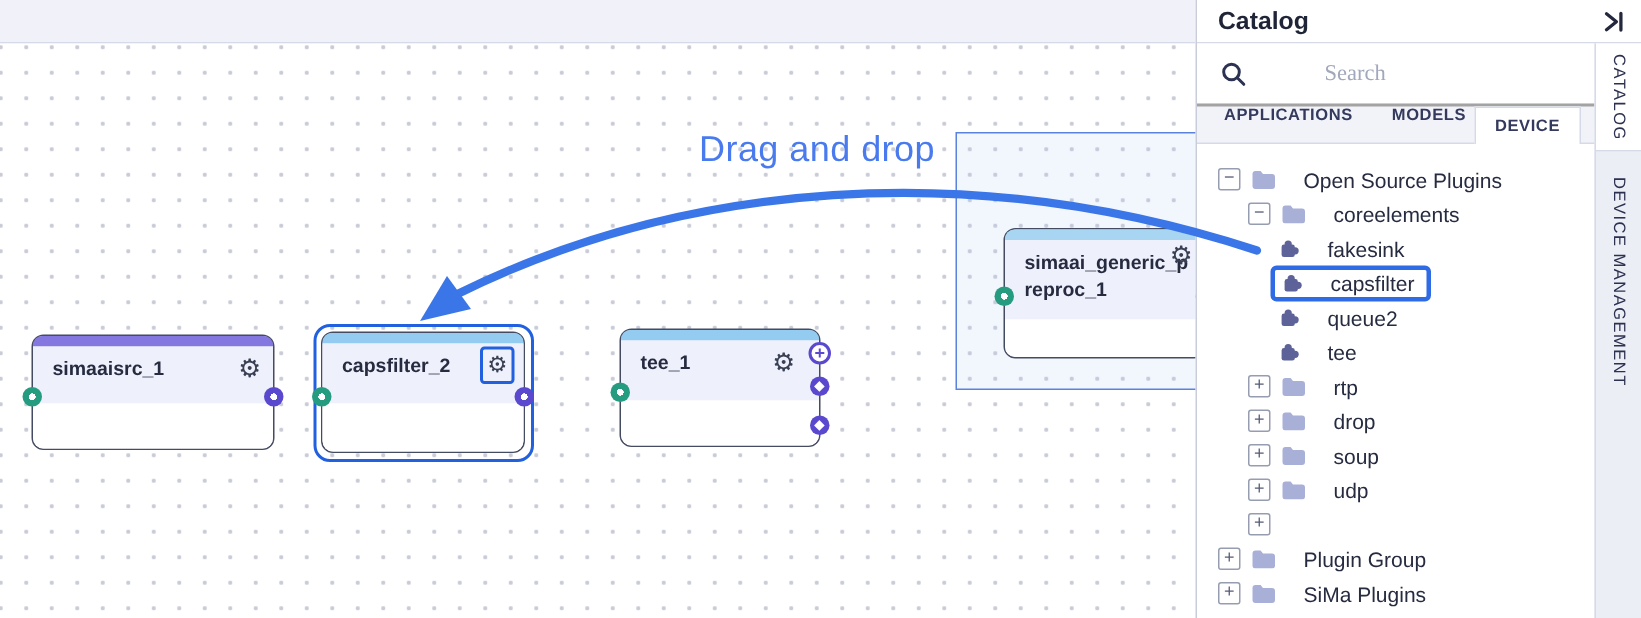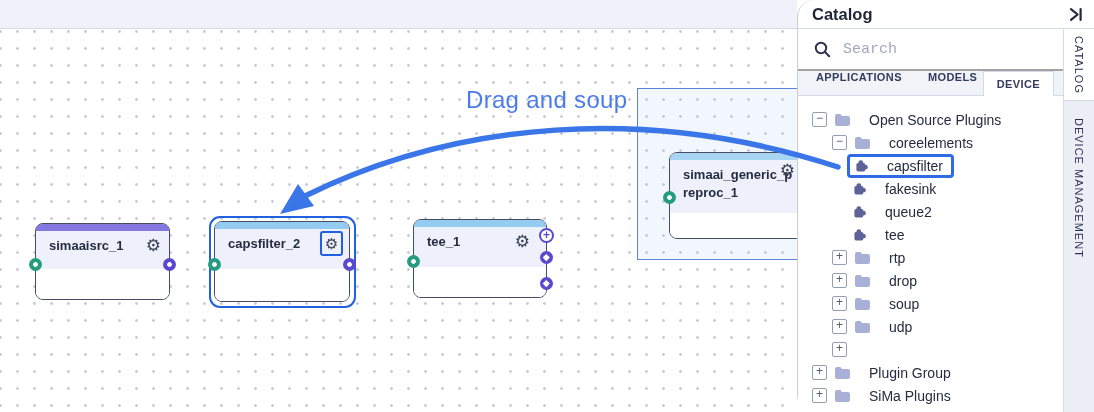--- a/index.html
+++ b/index.html
@@ -22,21 +22,21 @@
   .node-topbar{height:7px;border-radius:6px 6px 0 0;flex:0 0 auto;}
   .node-header{background:#eef0fb;flex:0 0 auto;display:flex;justify-content:space-between;
     align-items:flex-start;padding:6px 8px 0 13px;box-sizing:border-box;}
   .node-body{flex:1 1 auto;background:#ffffff;border-radius:0 0 7px 7px;}
   .node-title{font-size:13px;font-weight:bold;color:#262b40;line-height:1.35;}
   .gear{font-size:17px;line-height:17px;color:#3a4054;}
   .accent-purple{background:#8478e0;}
   .accent-blue{background:#94cbf1;}
   .accent-blue-light{background:#a8d5f2;}
 
-  .n1{left:35px;top:223px;width:135px;height:77px;}
+  .n1{left:21px;top:223px;width:162px;height:77px;}
   .n1 .node-header{height:38px;}
   .n2{left:214px;top:221px;width:136px;height:81px;}
   .n2 .node-header{height:40px;}
   .n3{left:413px;top:219px;width:134px;height:79px;}
   .n3 .node-header{height:40px;padding-right:16px;gap:16px;}
   .n4{left:658px;top:152px;width:135px;height:87px;margin-left:11px;}
   .n4 .node-header{height:53px;}
   .n4 .node-title{width:118px;word-break:break-all;}
   .n4 .gear{margin-left:-14px;margin-top:-4px;}
 
@@ -62,28 +62,28 @@
   .n3 .port-d1{right:-7px;top:31px;} .n3 .port-d2{right:-7px;top:57px;}
   .n4 .port-in{left:-7px;top:38px;} .n4 .port-out{right:-7px;top:38px;}
 
   .drag-hint{position:absolute;left:466px;top:86px;font-size:24px;color:#4a7bee;
     font-weight:500;z-index:5;letter-spacing:.3px;}
 
   .arrow-overlay{position:absolute;left:0;top:0;z-index:60;pointer-events:none;}
 
   
   .panel{position:absolute;left:797px;top:0;width:297px;height:412px;background:#ffffff;
-    border-left:1px solid #c9cdda;box-sizing:border-box;z-index:30;border-radius:17px;}
+    border-left:1px solid #c9cdda;box-sizing:border-box;z-index:30;}
   .panel-header{height:29px;border-bottom:1px solid #d6d9e7;display:flex;align-items:center;
     padding:0 10px 0 14px;box-sizing:border-box;}
   .panel-title{font-size:16.5px;font-weight:bold;color:#1f2437;flex:1;}
   .panel-main{position:absolute;top:29px;left:0;right:31px;bottom:0;background:#ffffff;}
   .search-row{height:40px;display:flex;align-items:center;gap:10px;padding-left:16px;}
   .search-input{border:none;outline:none;font-size:15px;color:#333;width:170px;
-    font-family:Liberation Mono, monospace;background:transparent;}
+    font-family:Liberation Serif, serif;background:transparent;margin-left:40px;}
   .search-input::placeholder{color:#a2a8bc;}
   .tabs-row{height:27px;background:#f2f3f8;border-top:2px solid #a3a3a3;border-bottom:1px solid #d6d9e7;
     display:flex;box-sizing:border-box;font-weight:bold;}
   .tab{font-size:11px;color:#343a5e;letter-spacing:.4px;}
   .tab-applications{margin-left:18px;} .tab-models{margin-left:26px;}
   .tab-plugins{margin-left:auto;margin-right:9px;align-self:flex-end;height:25px;margin-bottom:-1px;
     background:#ffffff;border:1px solid #d6d9e7;border-bottom:none;padding:0 13px;
     display:flex;align-items:center;box-sizing:border-box;}
   .tree{list-style:none;margin:0;padding:12px 0 0 0;}
   .tree-item{height:23px;display:flex;align-items:center;box-sizing:border-box;}
@@ -152,21 +152,21 @@
     <div class="node-topbar accent-blue-light"></div>
     <div class="node-header">
       <span class="node-title">simaai_generic_preproc_1</span>
       <span class="gear">⚙</span>
     </div>
     <div class="node-body"></div>
     <span class="port port-green port-in"></span>
     <span class="port port-purple port-out"></span>
   </div>
 
-  <div class="drag-hint">Drag and soup</div>
+  <div class="drag-hint">Drag and drop</div>
 
   <aside class="panel">
     <div class="panel-header">
       <span class="panel-title">Catalog</span>
       <svg width="17" height="15" viewBox="0 0 17 15">
         <path d="M4 2.2 L10.6 7.5 L4 12.8" fill="none" stroke="#23283d" stroke-width="2.2" stroke-linecap="round" stroke-linejoin="round"></path>
         <line x1="13.6" y1="2" x2="13.6" y2="13" stroke="#23283d" stroke-width="2.2" stroke-linecap="round"></line>
       </svg>
     </div>
 
@@ -201,40 +201,40 @@
     <span class="row-box">
       <svg class="icon-folder" width="16" height="13" viewBox="0 0 16 13">
         <path d="M1 3 a2 2 0 0 1 2-2 h3.4 l1.6 2 h6 a2 2 0 0 1 2 2 v6 a2 2 0 0 1-2 2 H3 a2 2 0 0 1-2-2 Z"></path>
       </svg>
 
       <span class="tree-label">coreelements</span>
     </span>
   </li>
           <li class="tree-item" style="padding-left: 54px;">
 
-    <span class="row-box highlighted">
+    <span class="row-box">
 
       <svg class="icon-plugin" width="14" height="14" viewBox="0 0 14 14">
         <rect x="2.4" y="4" width="8.8" height="8.4" rx="1.6"></rect>
         <circle cx="6.8" cy="3.7" r="2.4"></circle>
         <circle cx="11.4" cy="8.2" r="2.4"></circle>
       </svg>
-      <span class="tree-label">capsfilter</span>
+      <span class="tree-label">fakesink</span>
     </span>
   </li>
           <li class="tree-item" style="padding-left: 54px;">
 
-    <span class="row-box">
+    <span class="row-box highlighted">
 
       <svg class="icon-plugin" width="14" height="14" viewBox="0 0 14 14">
         <rect x="2.4" y="4" width="8.8" height="8.4" rx="1.6"></rect>
         <circle cx="6.8" cy="3.7" r="2.4"></circle>
         <circle cx="11.4" cy="8.2" r="2.4"></circle>
       </svg>
-      <span class="tree-label">fakesink</span>
+      <span class="tree-label">capsfilter</span>
     </span>
   </li>
           <li class="tree-item" style="padding-left: 54px;">
 
     <span class="row-box">
 
       <svg class="icon-plugin" width="14" height="14" viewBox="0 0 14 14">
         <rect x="2.4" y="4" width="8.8" height="8.4" rx="1.6"></rect>
         <circle cx="6.8" cy="3.7" r="2.4"></circle>
         <circle cx="11.4" cy="8.2" r="2.4"></circle>

